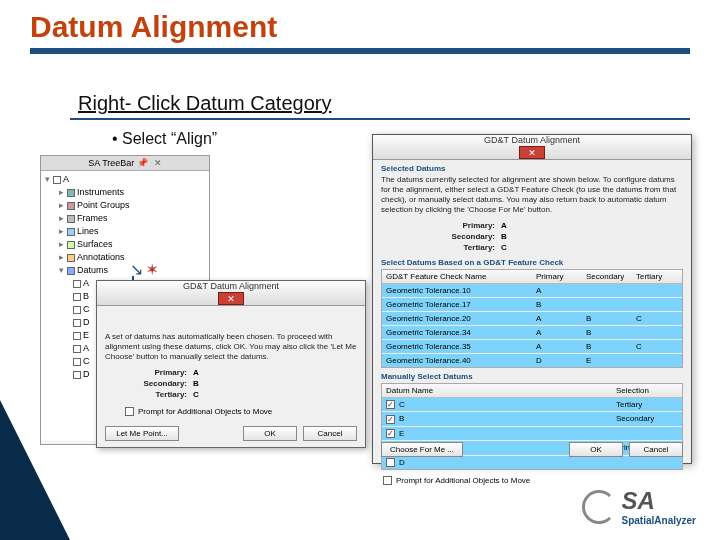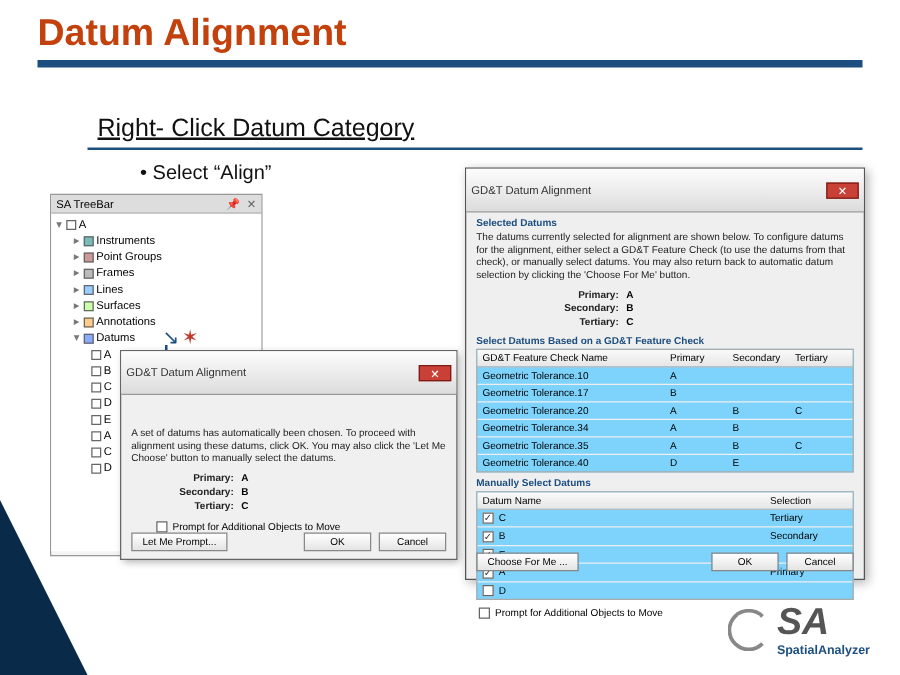--- a/index.html
+++ b/index.html
@@ -14,40 +14,40 @@
   .subtitle-text { font-size: 20px; color: #111; text-decoration: underline; }
   .sub-rule { height: 2px; background: #1c4e80; position:absolute; left:70px; right:30px; top:118px; }
 
   .bullet-row { position: absolute; left: 112px; top: 130px; font-size: 16px; color: #111; }
   .bullet-row::before { content: "•  "; }
 
   .triangle { position: absolute; left: 0; bottom: 0; width: 0; height: 0;
     border-bottom: 140px solid #0a2a4a; border-right: 70px solid transparent; }
 
   .logo { position: absolute; right: 24px; bottom: 14px; display:flex; align-items:center; gap:6px; }
-  .logo-sa { font-size: 30px; font-weight:bold; font-style:italic; color:#555;}
+  .logo-sa { font-size: 24px; font-weight:bold; font-style:italic; color:#555;}
   .logo-sub { font-size:10px; color:#1c4e80; font-weight:bold; }
   .logo-ring { width:34px; height:34px; border:3px solid #888; border-right-color:transparent; border-radius:50%; }
 
   
   .treepanel { position:absolute; left:40px; top:155px; width:170px; height:290px; background:#f4f4f4; border:1px solid #999; font-size:9px; }
-  .treepanel .hdr { background:#ddd; border-bottom:1px solid #aaa; padding:2px 4px; display:flex; justify-content:space-between; }
+  .treepanel .hdr { background:#ddd; border-bottom:1px solid #aaa; padding:2px 4px; display:flex; justify-content:center; }
   .treepanel .hdr .hdr-icons span { margin-left:3px; color:#666; cursor:default;}
   .tree-content { background:#fff; height:calc(100% - 18px); overflow:hidden; padding:2px 2px 2px 4px;}
   .tree-row { white-space:nowrap; line-height:13px; }
   .tree-row .caret { display:inline-block; width:8px; color:#777;}
   .tree-row .sq { display:inline-block; width:8px; height:8px; border:1px solid #666; background:#fff; margin-right:2px; vertical-align:middle;}
   .tree-indent { margin-left: 14px;}
   .arrow-star { position:absolute; left:130px; top:260px; font-size:16px; color:#1c4e80; pointer-events:none;}
   .arrow-star::after{content:"✶"; color:#c0392b; margin-left:2px;}
   .arrow-tail { position:absolute; left:132px; top:276px; width:2px; height:26px; background:#1c4e80;}
 
   
   .dlg-small { position:absolute; left:96px; top:280px; width:270px; height:168px; background:#f0f0f0; border:1px solid #666; box-shadow:2px 2px 6px rgba(0,0,0,.3); font-size:8px;}
-  .dlg-titlebar { height:35px; background:linear-gradient(#fdfdfd,#dcdcdc); border-bottom:1px solid #999; display:flex; align-items:center; justify-content:space-between; padding:0 4px;}
+  .dlg-titlebar { height:25px; background:linear-gradient(#fdfdfd,#dcdcdc); border-bottom:1px solid #999; display:flex; align-items:center; justify-content:space-between; padding:0 4px;flex-direction:column;}
   .dlg-titlebar .wtitle{ font-size:9px; color:#333;}
   .dlg-titlebar .wclose{ width:26px; height:13px; background:#c94136; color:#fff; font-size:9px; line-height:13px; text-align:center; border:1px solid #7a1d14;}
   .dlg-body { padding:6px 8px;margin-top:20px;}
   .dlg-body .instr{ font-size:8px; color:#222; line-height:10px;}
   .kv { margin-top:6px;font-weight:bold;}
   .kv-row{ display:flex; gap:6px; margin:2px 0 2px 20px;}
   .kv-row .k{ width:62px; text-align:right; color:#222;}
   .chkrow { margin-top:8px; margin-left:20px; display:flex; align-items:center; gap:4px;}
   .chkrow .cb{ width:9px;height:9px;border:1px solid #666;background:#fff;}
   .dlg-btnrow { position:absolute; left:0; right:0; bottom:6px; display:flex; justify-content:space-between; padding:0 8px; }
@@ -142,21 +142,21 @@
             <span class="k">Tertiary:</span>
             <span>C</span>
           </div>
       </div>
       <div class="chkrow">
         <span class="cb"></span>
         <span>Prompt for Additional Objects to Move</span>
       </div>
     </div>
     <div class="dlg-btnrow">
-      <span class="btn btn-wide">Let Me Prompt...</span>
+      <span class="btn btn-wide">Let Me Point...</span>
       <span style="display:flex; gap:6px;">
         <span class="btn">OK</span>
         <span class="btn">Cancel</span>
       </span>
     </div>
   </div>
 
   <div class="dlg-big">
     <div class="dlg-titlebar">
       <span class="wtitle">GD&amp;T Datum Alignment</span>

